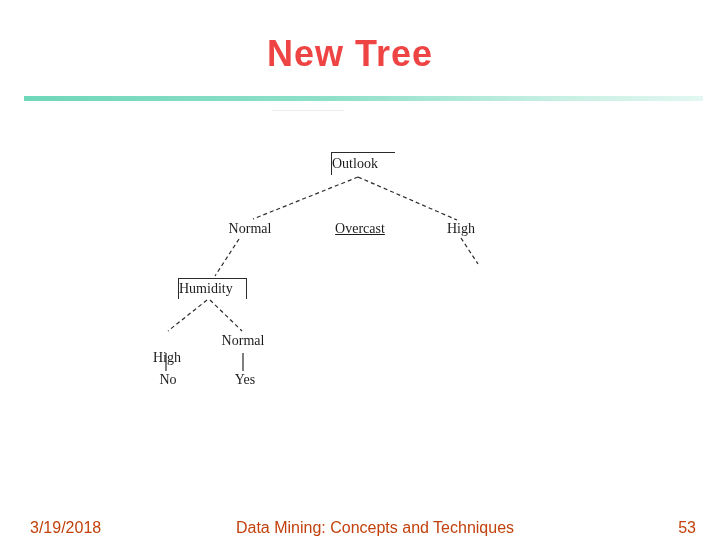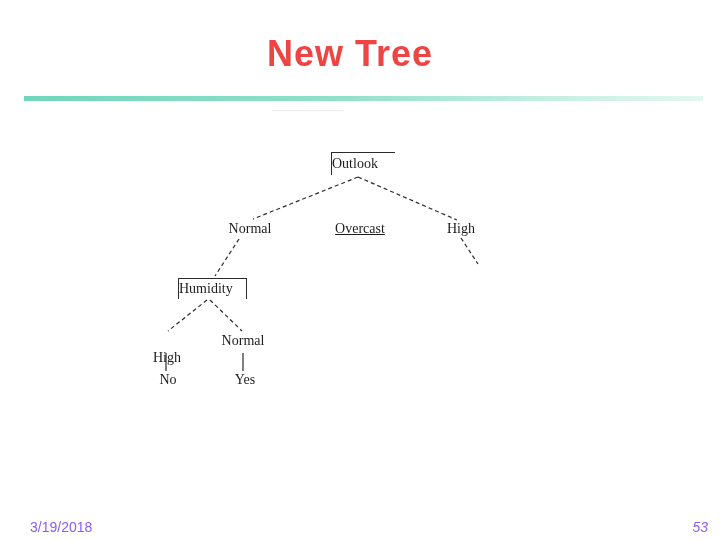--- a/index.html
+++ b/index.html
@@ -75,28 +75,28 @@
     left: 178px; top: 278px; width: 69px; height: 21px;
     border-top: 1.5px solid #2b2b2b;
     border-left: 1.5px solid #2b2b2b;
     border-right: 1.5px solid #2b2b2b;
   }
 
   
   .footer-item {
     position: absolute;
     top: 519px;
-    font-size: 14px;
-    color: #8b5cf6;
+    font-size: 16px;
+    color: #c2410c;
     font-family: "Liberation Sans", sans-serif;
     white-space: nowrap;
   }
   .footer-date { left: 30px; }
   .footer-center { left: 375px; transform: translateX(-50%); }
-  .footer-page { right: 12px; font-style: italic; }
+  .footer-page { right: 24px; }
 </style>
 </head>
 <body>
 
 <div class="slide">
 
   <div class="title">New Tree</div>
 
   <div class="divider"></div>
   <div class="divider-shadow"></div>
@@ -129,15 +129,16 @@
     </div>
 
     <span class="node-label" style="left:167px; top:350px;">High</span>
     <span class="node-label" style="left:243px; top:333px;">Normal</span>
 
     <span class="node-label" style="left:168px; top:372px;">No</span>
     <span class="node-label" style="left:245px; top:372px;">Yes</span>
   </div>
 
   <span class="footer-item footer-date">3/19/2018</span>
+  <span class="footer-item footer-center">Data Mining: Concepts and Techniques</span>
   <span class="footer-item footer-page">53</span>
 
 </div>
 
 </body></html>

